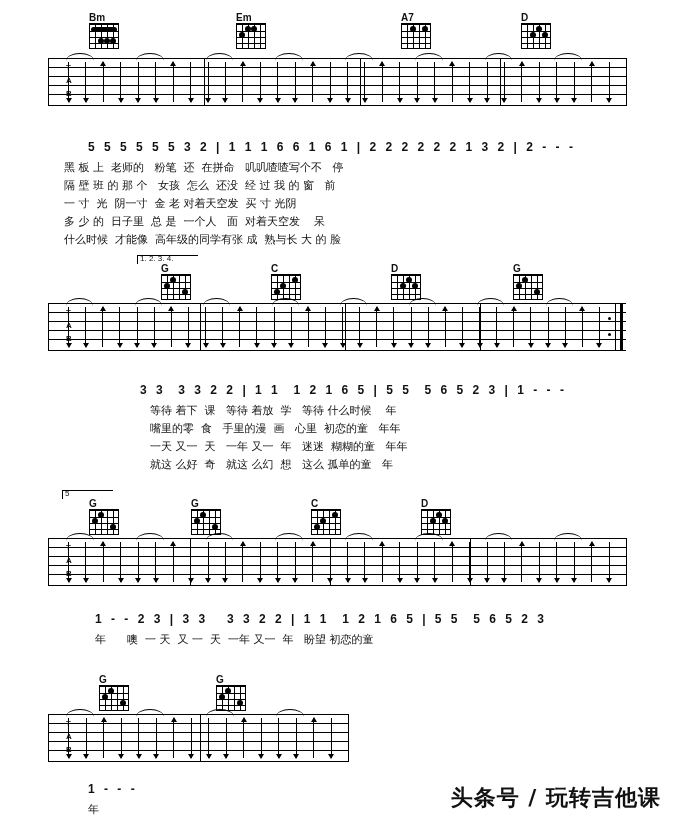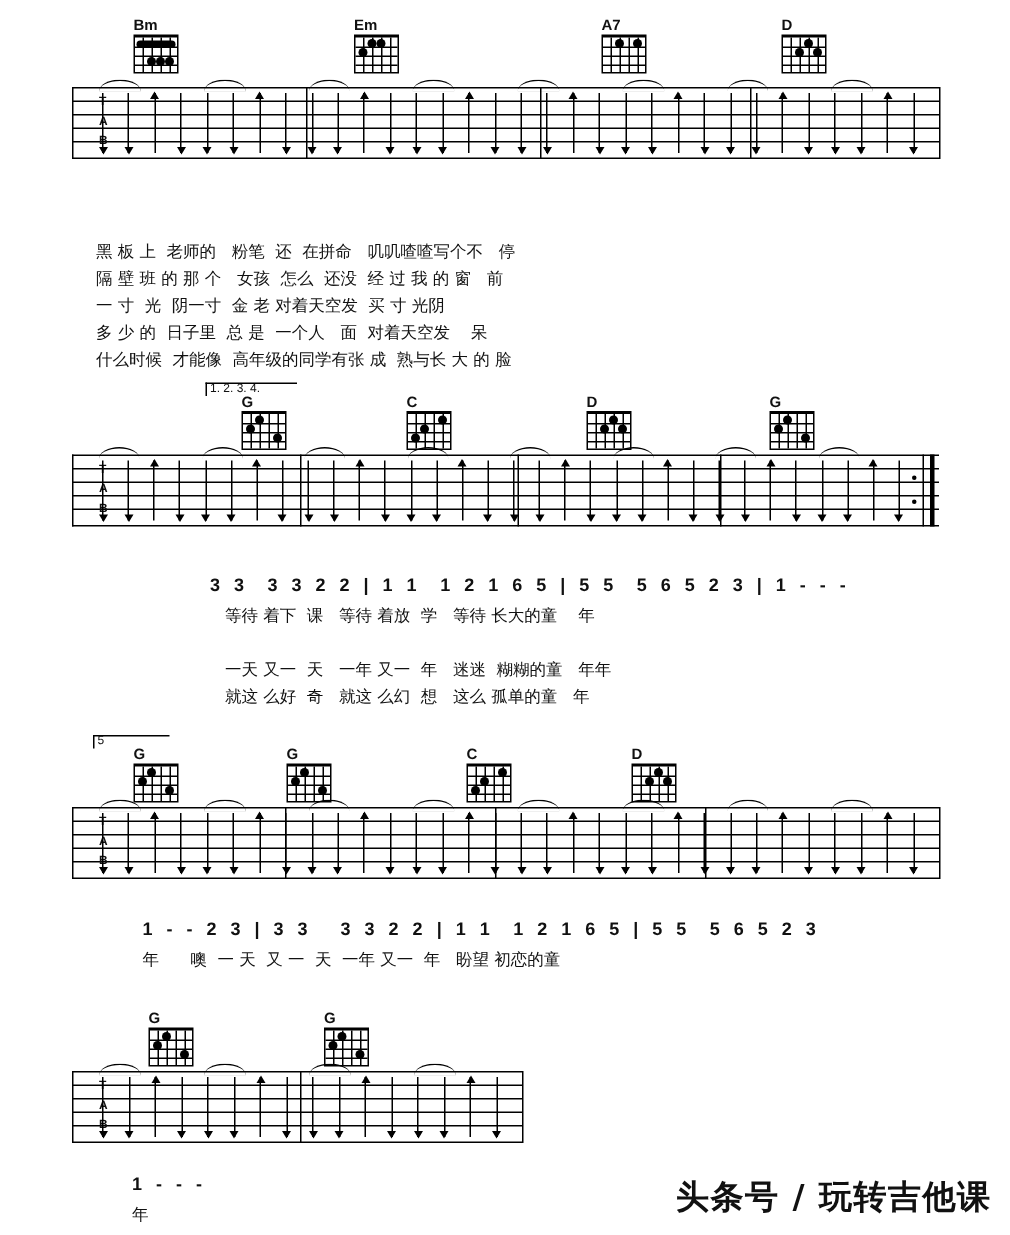--- a/index.html
+++ b/index.html
@@ -159,20 +159,21 @@
         <div class="arrowdown" style="left: 503.938px; top: 62px; height: 40px;"></div>
         <div class="arrowup" style="left: 521.375px; top: 62px; height: 40px;"></div>
         <div class="arrowdown" style="left: 538.812px; top: 62px; height: 40px;"></div>
         <div class="arrowdown" style="left: 556.25px; top: 62px; height: 40px;"></div>
         <div class="slur" style="left: 554.25px; top: 53px; width: 27.9px;"></div>
         <div class="arrowdown" style="left: 573.688px; top: 62px; height: 40px;"></div>
         <div class="arrowup" style="left: 591.125px; top: 62px; height: 40px;"></div>
         <div class="arrowdown" style="left: 608.562px; top: 62px; height: 40px;"></div>
       </div>
 
+    <div class="numrow" style="left:88px;top:140px;letter-spacing:3px;">5 5 5 5 5 5 3 2 | 1 1 1 6 6 1 6 1 | 2 2 2 2 2 2 1 3 2 | 2 - - -</div>
     <div class="lyricrow" style="left:64px;top:160px;">黑 板 上  老师的   粉笔  还  在拼命   叽叽喳喳写个不   停</div>
     <div class="lyricrow" style="left:64px;top:178px;">隔 壁 班 的 那 个   女孩  怎么  还没  经 过 我 的 窗   前</div>
     <div class="lyricrow" style="left:64px;top:196px;">一 寸  光  阴一寸  金 老 对着天空发  买 寸 光阴</div>
     <div class="lyricrow" style="left:64px;top:214px;">多 少 的  日子里  总 是  一个人   面  对着天空发    呆</div>
     <div class="lyricrow" style="left:64px;top:232px;">什么时候  才能像  高年级的同学有张 成  熟与长 大 的 脸</div>
   </div>
 
   <div class="system" style="left:0;top:255px;width:673px;height:130px;">
     <div class="endingbox" style="left:137px;top:0px;width:60px;"></div>
     <div class="endinglabel" style="left:140px;top:-1px;">1. 2. 3. 4.</div>
@@ -297,21 +298,22 @@
         <div class="arrowup" style="left: 513.25px; top: 52px; height: 40px;"></div>
         <div class="arrowdown" style="left: 530.375px; top: 52px; height: 40px;"></div>
         <div class="arrowdown" style="left: 547.5px; top: 52px; height: 40px;"></div>
         <div class="slur" style="left: 545.5px; top: 43px; width: 27.4px;"></div>
         <div class="arrowdown" style="left: 564.625px; top: 52px; height: 40px;"></div>
         <div class="arrowup" style="left: 581.75px; top: 52px; height: 40px;"></div>
         <div class="arrowdown" style="left: 598.875px; top: 52px; height: 40px;"></div>
       </div>
 
     <div class="numrow" style="left:140px;top:128px;letter-spacing:3px;">3 3  3 3 2 2 | 1 1  1 2 1 6 5 | 5 5  5 6 5 2 3 | 1 - - -</div>
-    <div class="lyricrow" style="left:150px;top:148px;">等待 着下  课   等待 着放  学   等待 长大的童    年</div>
+    <div class="lyricrow" style="left:150px;top:148px;">等待 着下  课   等待 着放  学   等待 什么时候    年</div>
+    <div class="lyricrow" style="left:150px;top:166px;">嘴里的零  食   手里的漫  画   心里  初恋的童   年年</div>
     <div class="lyricrow" style="left:150px;top:184px;">一天 又一  天   一年 又一  年   迷迷  糊糊的童   年年</div>
     <div class="lyricrow" style="left:150px;top:202px;">就这 么好  奇   就这 么幻  想   这么 孤单的童   年</div>
   </div>
 
   <div class="system" style="left:0;top:490px;width:673px;height:140px;">
     <div class="endingbox" style="left:62px;top:0px;width:50px;"></div>
     <div class="endinglabel" style="left:65px;top:-1px;">5</div>
 
     <div class="chord" style="left:88px;top:8px;">
       <div class="cname">G</div>

